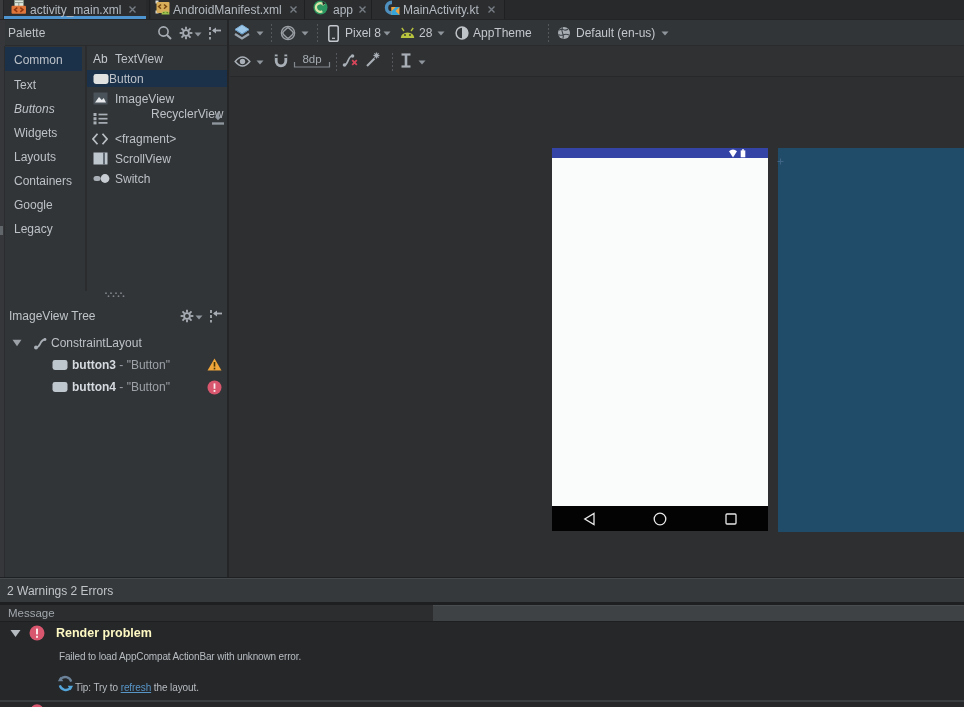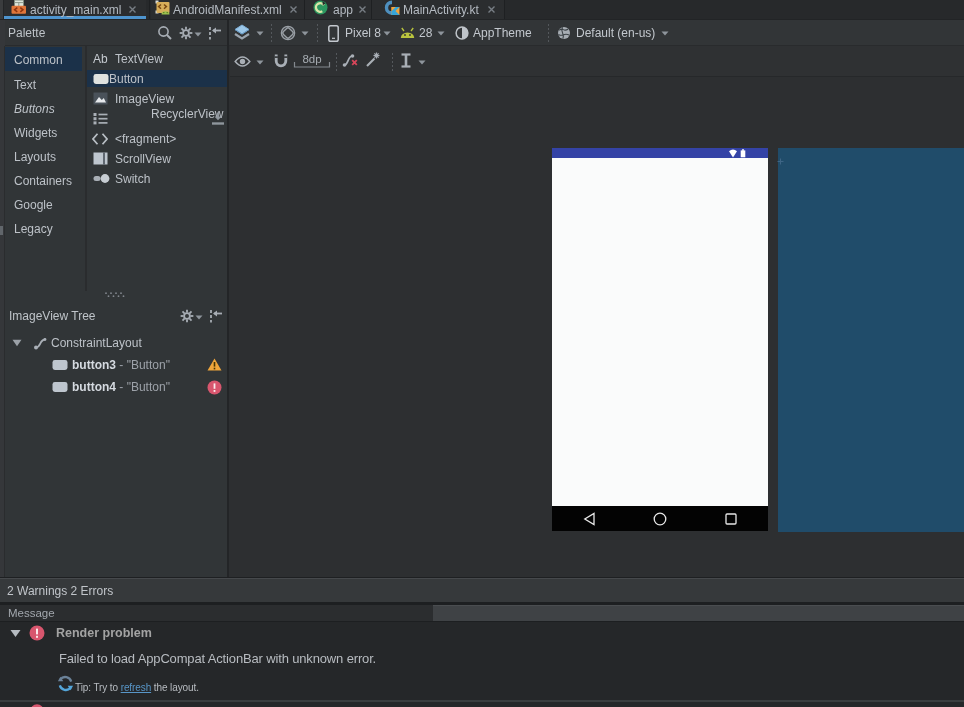--- a/index.html
+++ b/index.html
@@ -389,23 +389,23 @@
 <div class="abs" style="left:0;top:621px;width:964px;height:86px;background:#252729;border-top:1px solid #1D1F21;"></div>
 
 <svg style="left:10px;top:629px" width="11" height="9" viewBox="0 0 11 9">
     <polygon points="0.5,1 10.5,1 5.5,8" fill="#B6BBC1"></polygon>
   </svg>
 <svg style="left:29px;top:625px" width="16" height="16" viewBox="0 0 16 16">
   <circle cx="8" cy="8" r="7.5" fill="#D8566E"></circle>
   <rect x="7" y="3.6" width="2" height="5.8" fill="#FBE9EA"></rect>
   <rect x="7" y="10.8" width="2" height="2" fill="#FBE9EA"></rect>
 </svg>
-<div class="txt" style="left:56px;top:627px;color:#a3a3a3;font-weight:bold;font-size:12.5px;">Render problem</div>
-
-<div class="txt" style="left:59px;top:652px;color:#B8BCC1;font-size:13px;letter-spacing:-0.15px;">Failed to load AppCompat ActionBar with unknown error.</div>
+<div class="txt" style="left:56px;top:627px;color:#fef9c3;font-weight:bold;font-size:12.5px;">Render problem</div>
+
+<div class="txt" style="left:59px;top:652px;color:#B8BCC1;font-size:10px;letter-spacing:-0.15px;">Failed to load AppCompat ActionBar with unknown error.</div>
 
 <svg style="left:57px;top:675px" width="17" height="17" viewBox="0 0 17 17">
   <path d="M14.2 6.6 A6.3 6.3 0 0 0 3.4 4.2" fill="none" stroke="#6B8299" stroke-width="2.3"></path>
   <path d="M2.8 10.4 A6.3 6.3 0 0 0 13.6 12.8" fill="none" stroke="#54A5D9" stroke-width="2.3"></path>
   <polygon points="0.9,6.2 6.3,6.2 3.4,1.8" fill="#6B8299"></polygon>
   <polygon points="10.7,10.8 16.1,10.8 13.6,15.2" fill="#54A5D9"></polygon>
 </svg>
 <div class="txt" style="left:75px;top:683px;color:#B8BCC1;font-size:10px;letter-spacing:-0.1px;">Tip: Try to <span style="color:#5896C8;text-decoration:underline;">refresh</span> the layout.</div>
 
 <div class="abs" style="left:0;top:700px;width:964px;height:2px;background:#3A3D3F;"></div>

